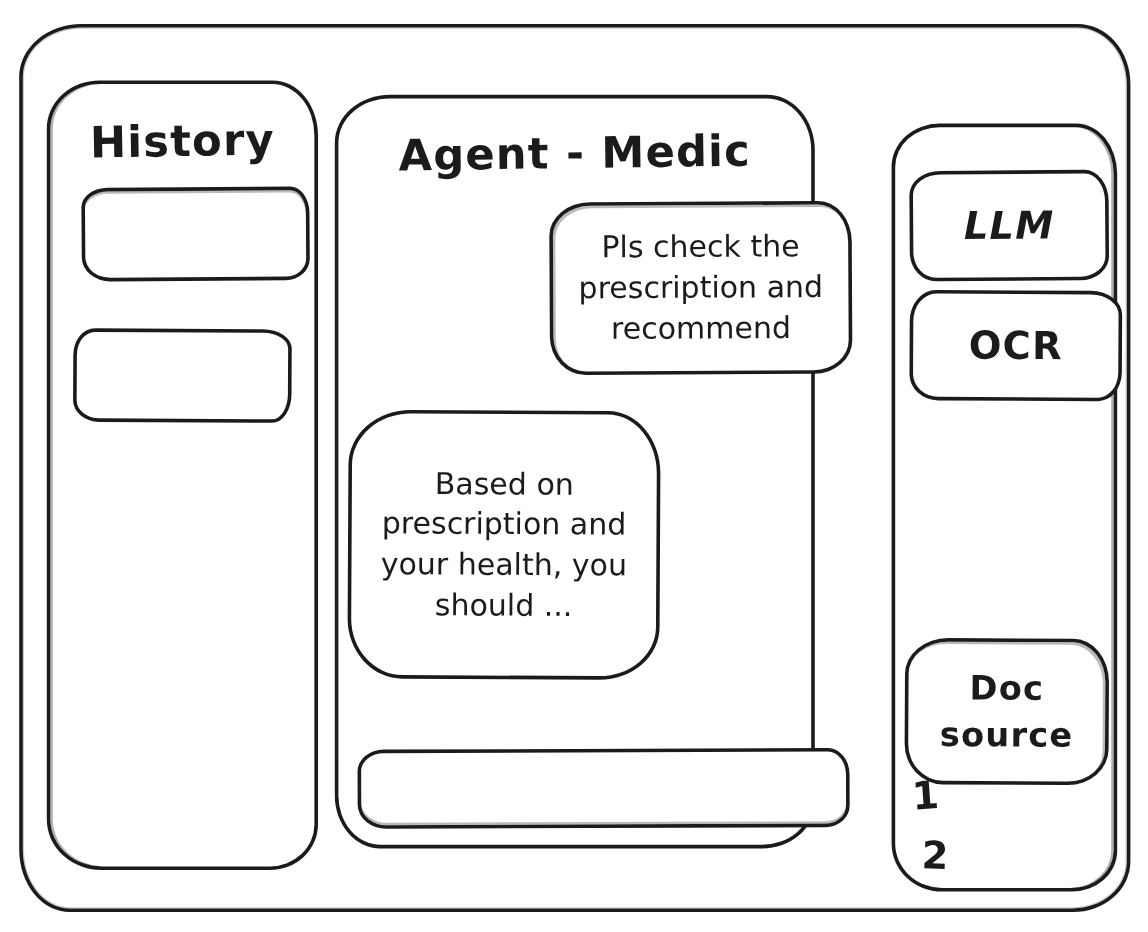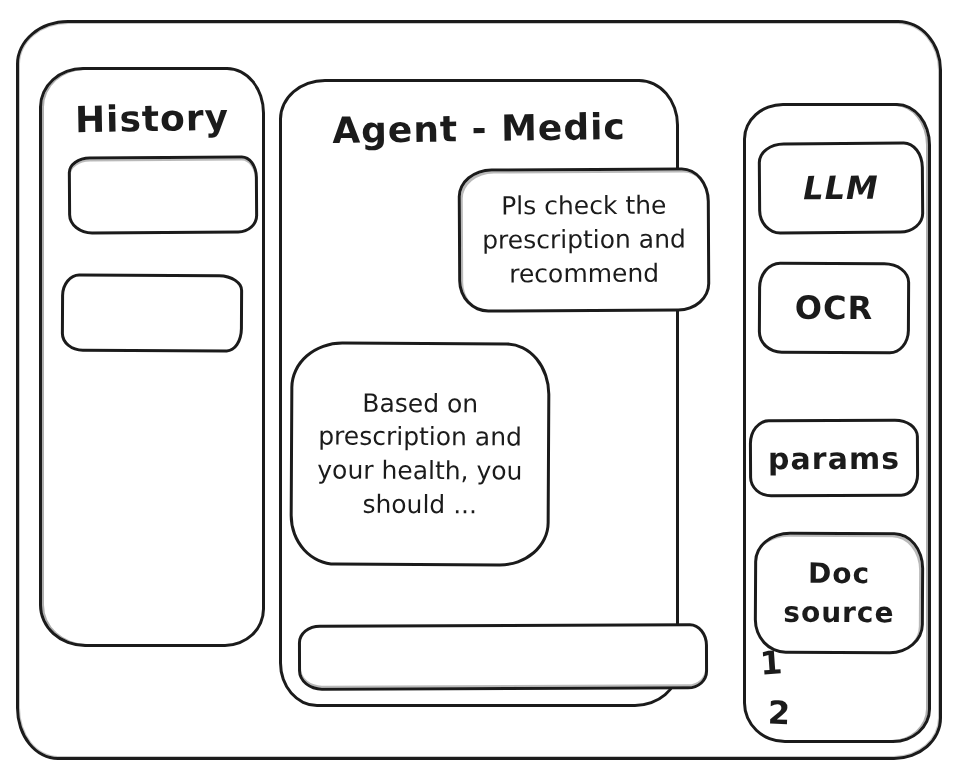--- a/index.html
+++ b/index.html
@@ -21,21 +21,21 @@
 
   
   .frame {
     left: 16px; top: 20px; width: 926px; height: 740px;
     border-radius: 52px 44px 48px 42px / 44px 50px 42px 52px;
     box-shadow: inset 0 0 0 1px rgba(27,27,27,.25);
   }
 
   
   .history-panel {
-    left: 36px; top: 64px; width: 226px; height: 580px;
+    left: 36px; top: 64px; width: 226px; height: 658px;
     border-radius: 44px 38px 40px 46px / 40px 46px 38px 42px;
     box-shadow: inset 2px 0 0 0 rgba(27,27,27,.35);
   }
   .history-title {
     position: absolute; left: 0; top: 28px; width: 100%;
     text-align: center; font-size: 36px; font-weight: 600;
     letter-spacing: 1px; transform: rotate(-1deg);
   }
   .hist-box {
     position: absolute; border: 3px solid var(--ink); background: #fff;
@@ -100,21 +100,21 @@
     font-size: 32px; font-weight: 600; letter-spacing: 1px;
     cursor: pointer; padding: 0;
   }
   .tool-btn.llm {
     left: 12px; top: 36px; width: 166px; height: 92px;
     border-radius: 26px 20px 24px 22px / 20px 26px 20px 24px;
     transform: rotate(-0.4deg);
     font-style: italic;
   }
   .tool-btn.ocr {
-    left: 12px; top: 156px; width: 152px; height: 92px;
+    left: 12px; top: 136px; width: 177px; height: 92px;
     border-radius: 22px 26px 20px 24px / 26px 20px 24px 22px;
     transform: rotate(0.3deg);
   }
   .tool-btn.params {
     left: 3px; top: 313px; width: 170px; height: 78px;
     border-radius: 20px 24px 18px 22px / 24px 18px 22px 20px;
     transform: rotate(-0.3deg);
     font-size: 30px;
   }
   .tool-btn.docsource {
@@ -146,21 +146,20 @@
     <main class="sk chat-panel" style="left:260px; top:56px;">
       <div class="chat-title">Agent - Medic</div>
       <div class="bubble user">Pls check the prescription and recommend</div>
       <div class="bubble agent">Based on prescription and your health, you should ...</div>
       <div class="input-bar" title=""></div>
     </main>
 
     <aside class="sk tools-panel" style="left:724px; top:60px;margin-top:20px;">
       <button class="tool-btn llm">LLM</button>
       <button class="tool-btn ocr">OCR</button>
-      <button class="tool-btn params">params</button>
       <button class="tool-btn docsource">
         <span>Doc
 source</span>
       </button>
       <div class="doc-num n1">1</div>
       <div class="doc-num n2">2</div>
     </aside>
 
   </div>
 </div>

